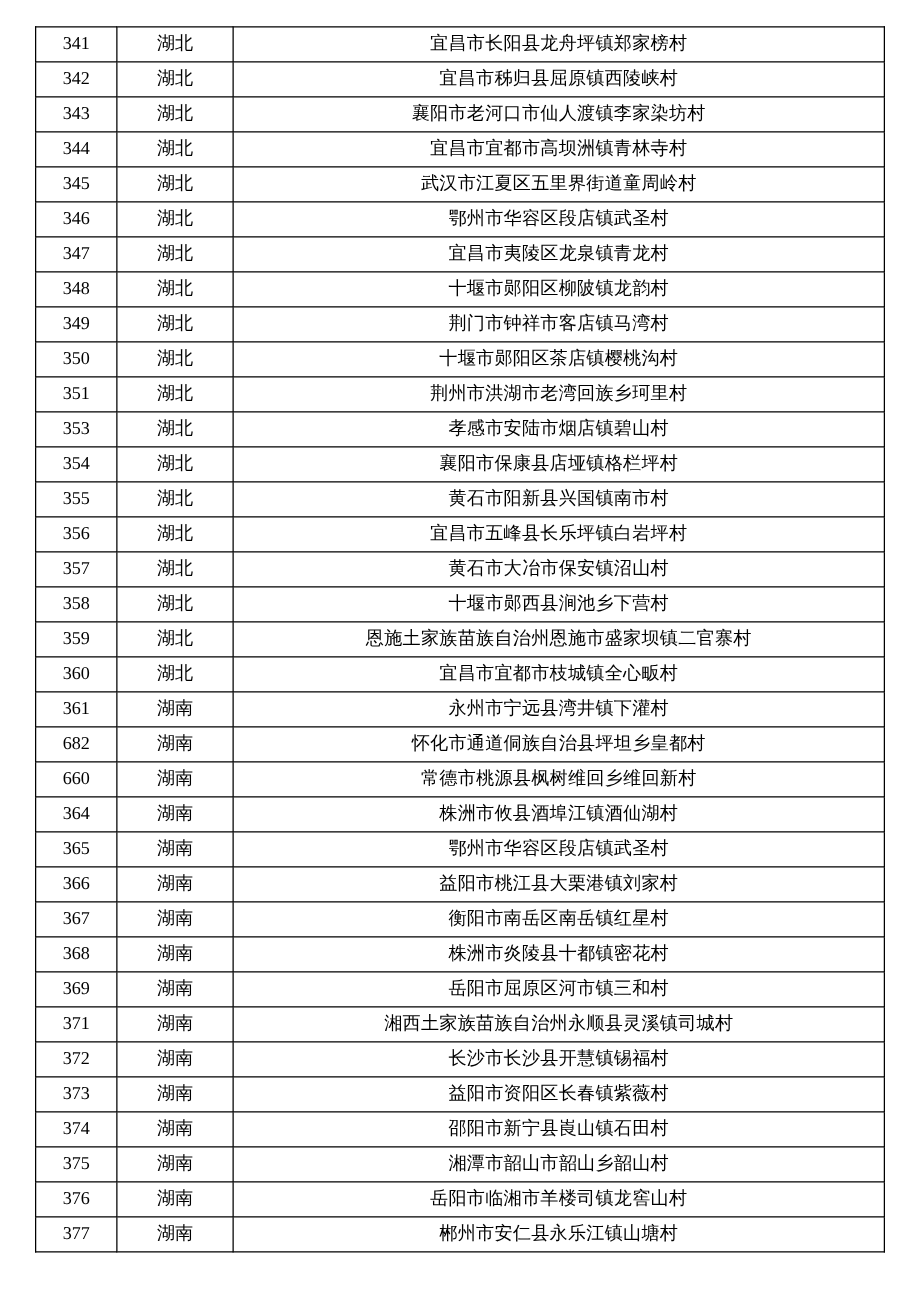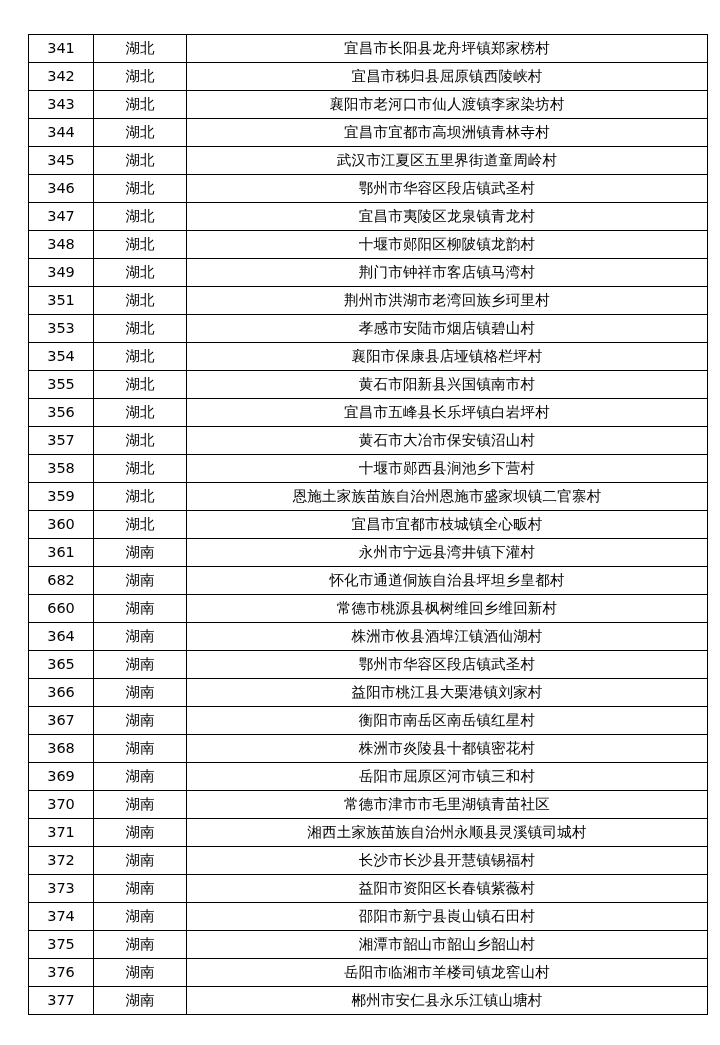--- a/index.html
+++ b/index.html
@@ -11,21 +11,22 @@
     width: 720px;
     height: 1045px;
     font-family: "DejaVu Sans", "Liberation Sans", sans-serif;
     color: #000000;
   }
   .page {
     width: 651px;
     height: 1045px;
     position: relative;
     box-sizing: border-box;
-    padding: 34px 28px 0 28px;
+    padding: 21px 28px 0 28px;
+    font-family: Liberation Serif, serif;
   }
   table.list-table {
     border-collapse: collapse;
     width: 664px;
     table-layout: fixed;
   }
   table.list-table td {
     border: 1px solid #000000;
     height: 27px;
     font-size: 14.5px;
@@ -95,20 +96,25 @@
           <td class="col-index">348</td>
           <td class="col-province">湖北</td>
           <td class="col-name">十堰市郧阳区柳陂镇龙韵村</td>
         </tr>
         <tr>
           <td class="col-index">349</td>
           <td class="col-province">湖北</td>
           <td class="col-name">荆门市钟祥市客店镇马湾村</td>
         </tr>
         <tr>
+          <td class="col-index">350</td>
+          <td class="col-province">湖北</td>
+          <td class="col-name">十堰市郧阳区茶店镇樱桃沟村</td>
+        </tr>
+        <tr>
           <td class="col-index">351</td>
           <td class="col-province">湖北</td>
           <td class="col-name">荆州市洪湖市老湾回族乡珂里村</td>
         </tr>
         <tr>
           <td class="col-index">353</td>
           <td class="col-province">湖北</td>
           <td class="col-name">孝感市安陆市烟店镇碧山村</td>
         </tr>
         <tr>
@@ -183,25 +189,20 @@
         </tr>
         <tr>
           <td class="col-index">368</td>
           <td class="col-province">湖南</td>
           <td class="col-name">株洲市炎陵县十都镇密花村</td>
         </tr>
         <tr>
           <td class="col-index">369</td>
           <td class="col-province">湖南</td>
           <td class="col-name">岳阳市屈原区河市镇三和村</td>
-        </tr>
-        <tr>
-          <td class="col-index">370</td>
-          <td class="col-province">湖南</td>
-          <td class="col-name">常德市津市市毛里湖镇青苗社区</td>
         </tr>
         <tr>
           <td class="col-index">371</td>
           <td class="col-province">湖南</td>
           <td class="col-name">湘西土家族苗族自治州永顺县灵溪镇司城村</td>
         </tr>
         <tr>
           <td class="col-index">372</td>
           <td class="col-province">湖南</td>
           <td class="col-name">长沙市长沙县开慧镇锡福村</td>

